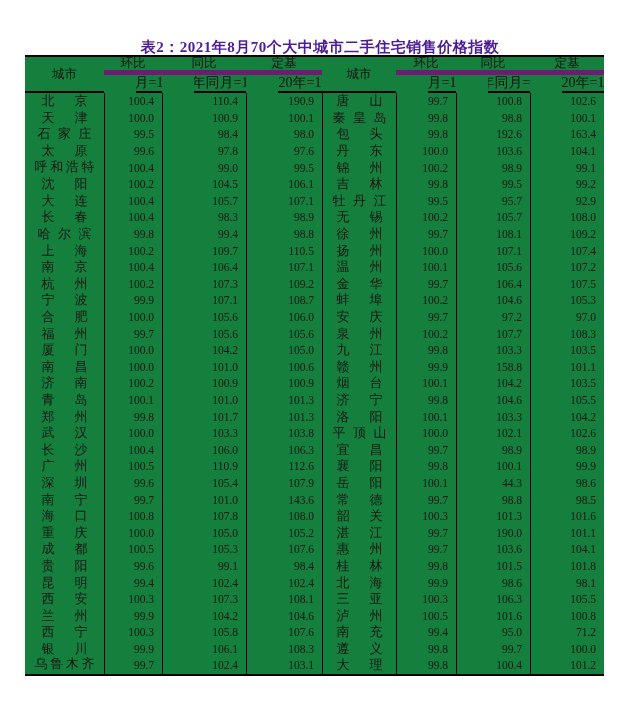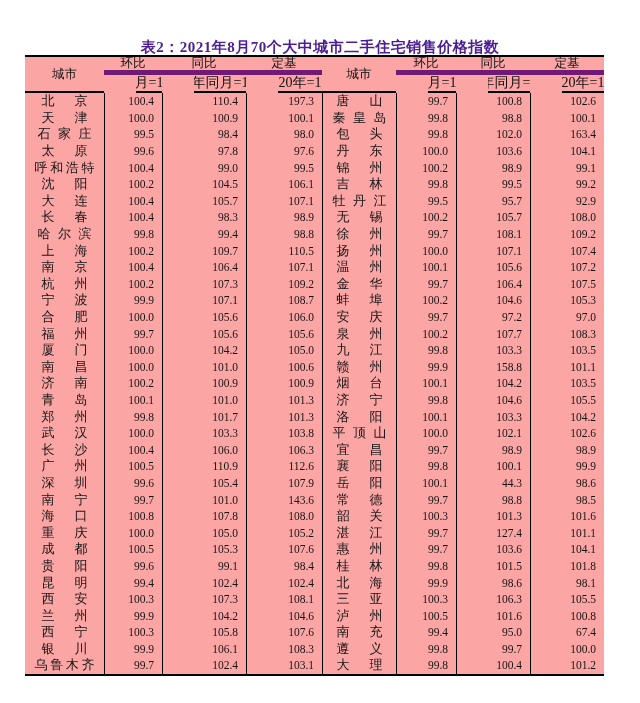--- a/index.html
+++ b/index.html
@@ -13,21 +13,21 @@
     font-size:15px;font-weight:bold;letter-spacing:0.5px;color:#4c1d95;margin-top:27px;
   }
   .tbl{
     position:absolute;left:25px;top:55px;width:579px;
     display:grid;
     grid-template-columns:79px 58px 84px 76px 74px 60px 74px 74px;
     grid-template-rows:18px 18px;
     grid-auto-rows:16.6px;
     border-top:2.5px solid #000;
     border-bottom:2.5px solid #000;
-    background:#fca5a5;
+    background:#15803d;
   }
   .cell{
     display:flex;align-items:center;box-sizing:border-box;
     overflow:hidden;white-space:nowrap;
   }
   
   .c2,.c3,.c4,.c5,.c6,.c7,.c8{border-left:1.5px solid #000;}
   
   .hcity{grid-row:1 / 3;justify-content:center;font-size:12.5px;border-bottom:2px solid #000;}
   .hc1{grid-column:1;}
@@ -35,21 +35,21 @@
   .ht{grid-row:1;justify-content:center;font-size:12.5px;border-bottom:5px solid #701a75;}
   .hb{grid-row:2;justify-content:center;font-size:14px;border-bottom:2px solid #000;margin-left:32px;}
   .t2{grid-column:2;} .t3{grid-column:3;} .t4{grid-column:4;}
   .t6{grid-column:6;} .t7{grid-column:7;} .t8{grid-column:8;}
   
   .num{justify-content:flex-end;padding-right:8px;font-size:11.5px;color:#151515;}
   .city{justify-content:center;font-size:13px;color:#151515;}
   .cname{display:inline-block;text-align:justify;text-align-last:justify;line-height:16px;}
   .len2{width:46px;}
   .len3{width:54px;}
-  .len4{width:60px;letter-spacing:0;}
+  .len4{width:60px;letter-spacing:0;font-family:Liberation Mono, monospace;}
 </style>
 </head>
 <body>
 
 <div class="title">表2：2021年8月70个大中城市二手住宅销售价格指数</div>
 
 <div class="tbl">
   <div class="cell hcity hc1">城市</div>
   <div class="cell ht t2">环比</div>
   <div class="cell ht t3">同比</div>
@@ -63,21 +63,21 @@
   <div class="cell hb t3">上年同月=100</div>
   <div class="cell hb t4">2020年=100</div>
   <div class="cell hb t6">上月=100</div>
   <div class="cell hb t7">上年同月=100</div>
   <div class="cell hb t8">2020年=100</div>
 <div class="cell city c1">
       <span class="cname len2">北京</span>
     </div>
     <div class="cell num c2">100.4</div>
     <div class="cell num c3">110.4</div>
-    <div class="cell num c4">197.3</div>
+    <div class="cell num c4">190.9</div>
     <div class="cell city c5">
       <span class="cname len2">唐山</span>
     </div>
     <div class="cell num c6">99.7</div>
     <div class="cell num c7">100.8</div>
     <div class="cell num c8">102.6</div>
     <div class="cell city c1">
       <span class="cname len2">天津</span>
     </div>
     <div class="cell num c2">100.0</div>
@@ -92,21 +92,21 @@
     <div class="cell city c1">
       <span class="cname len3">石家庄</span>
     </div>
     <div class="cell num c2">99.5</div>
     <div class="cell num c3">98.4</div>
     <div class="cell num c4">98.0</div>
     <div class="cell city c5">
       <span class="cname len2">包头</span>
     </div>
     <div class="cell num c6">99.8</div>
-    <div class="cell num c7">102.0</div>
+    <div class="cell num c7">192.6</div>
     <div class="cell num c8">163.4</div>
     <div class="cell city c1">
       <span class="cname len2">太原</span>
     </div>
     <div class="cell num c2">99.6</div>
     <div class="cell num c3">97.8</div>
     <div class="cell num c4">97.6</div>
     <div class="cell city c5">
       <span class="cname len2">丹东</span>
     </div>
@@ -380,21 +380,21 @@
     <div class="cell city c1">
       <span class="cname len2">重庆</span>
     </div>
     <div class="cell num c2">100.0</div>
     <div class="cell num c3">105.0</div>
     <div class="cell num c4">105.2</div>
     <div class="cell city c5">
       <span class="cname len2">湛江</span>
     </div>
     <div class="cell num c6">99.7</div>
-    <div class="cell num c7">127.4</div>
+    <div class="cell num c7">190.0</div>
     <div class="cell num c8">101.1</div>
     <div class="cell city c1">
       <span class="cname len2">成都</span>
     </div>
     <div class="cell num c2">100.5</div>
     <div class="cell num c3">105.3</div>
     <div class="cell num c4">107.6</div>
     <div class="cell city c5">
       <span class="cname len2">惠州</span>
     </div>
@@ -453,21 +453,21 @@
       <span class="cname len2">西宁</span>
     </div>
     <div class="cell num c2">100.3</div>
     <div class="cell num c3">105.8</div>
     <div class="cell num c4">107.6</div>
     <div class="cell city c5">
       <span class="cname len2">南充</span>
     </div>
     <div class="cell num c6">99.4</div>
     <div class="cell num c7">95.0</div>
-    <div class="cell num c8">67.4</div>
+    <div class="cell num c8">71.2</div>
     <div class="cell city c1">
       <span class="cname len2">银川</span>
     </div>
     <div class="cell num c2">99.9</div>
     <div class="cell num c3">106.1</div>
     <div class="cell num c4">108.3</div>
     <div class="cell city c5">
       <span class="cname len2">遵义</span>
     </div>
     <div class="cell num c6">99.8</div>

